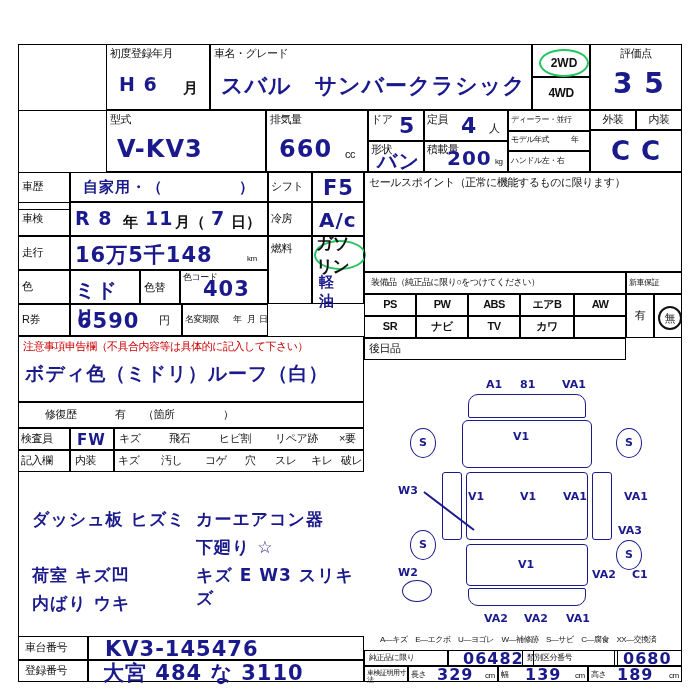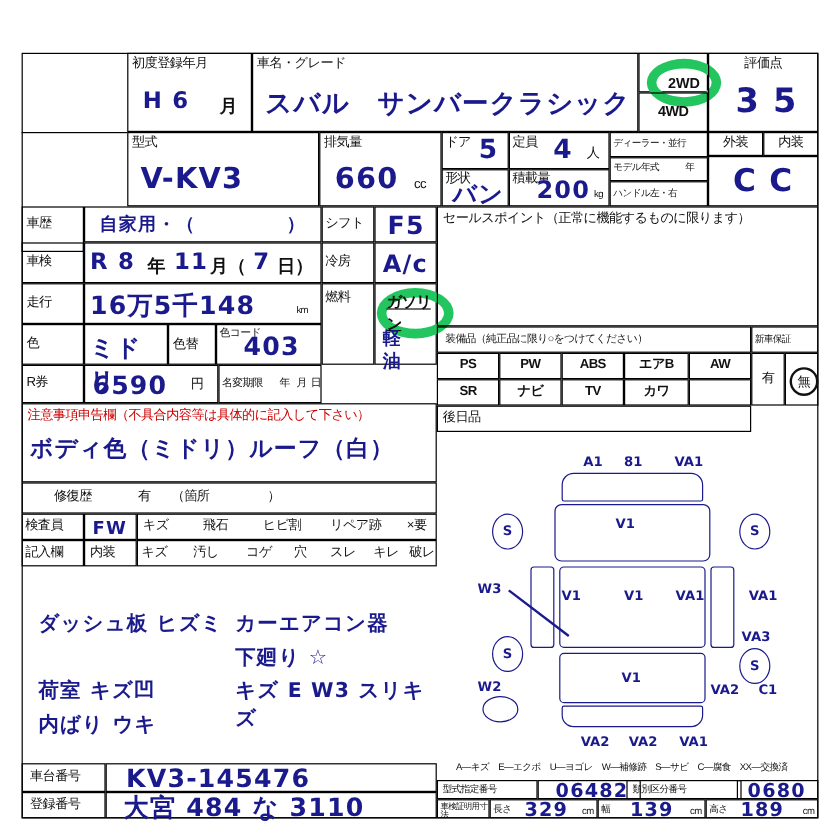--- a/index.html
+++ b/index.html
@@ -28,21 +28,21 @@
     font-family:"DejaVu Sans", sans-serif;
     color:#111;
     font-size:19px;
     font-weight:bold;
   }
   .hs{font-size:15px;}
   .hxs{font-size:12px;}
   .ctr{display:flex;align-items:center;justify-content:center;}
   .redtxt{color:#cc0000;}
   .circ{
-    border:8px solid #22c55e;border-radius:50%;
+    border:2px solid #22c55e;border-radius:50%;
     display:flex;align-items:center;justify-content:center;
   }
   .circb{
     border:2px solid #111;border-radius:50%;
     display:flex;align-items:center;justify-content:center;
   }
   .diagbox{position:absolute;box-sizing:border-box;border:1.5px solid #1a1a8c;border-radius:3px;}
   .dlabel{position:absolute;font-family:"DejaVu Sans",sans-serif;color:#1a1a8c;font-size:11px;font-weight:bold;}
   .oval{position:absolute;box-sizing:border-box;border:1.5px solid #1a1a8c;border-radius:50%;}
 </style>
@@ -197,21 +197,21 @@
     <div class="lbl" style="position:absolute;left:2px;top:10px;">冷房</div>
   </div>
   <div class="b" style="left:312px;top:202px;width:52px;height:34px;">
     <div class="hand" style="position:absolute;left:6px;top:5px;font-size:20px;">A/c</div>
   </div>
 
   <div class="b" style="left:268px;top:236px;width:44px;height:68px;">
     <div class="lbl" style="position:absolute;left:2px;top:6px;">燃料</div>
   </div>
   <div class="b" style="left:312px;top:236px;width:52px;height:68px;">
-    <div class="circ" style="position:absolute;left:1px;top:3px;width:48px;height:26px;font-size:13px;font-weight:bold;letter-spacing:-1px;text-decoration:underline;">ガソリン</div>
+    <div class="circ" style="position:absolute;left:1px;top:3px;width:48px;height:26px;font-size:17px;font-weight:bold;letter-spacing:-1px;">ガソリン</div>
     <div class="hand hs" style="position:absolute;left:6px;top:36px;">軽　油</div>
   </div>
 
   <div class="b" style="left:364px;top:172px;width:318px;height:100px;">
     <div class="lbl" style="position:absolute;left:4px;top:4px;">セールスポイント（正常に機能するものに限ります）</div>
   </div>
 
   <div class="b" style="left:364px;top:272px;width:262px;height:22px;">
     <div class="lbl9" style="position:absolute;left:6px;top:5px;">装備品（純正品に限り○をつけてください）</div>
   </div>
@@ -368,21 +368,21 @@
     <div class="hand" style="position:absolute;left:16px;top:0px;font-size:21px;">KV3-145476</div>
   </div>
   <div class="b" style="left:18px;top:660px;width:70px;height:22px;">
     <div class="lbl" style="position:absolute;left:6px;top:4px;">登録番号</div>
   </div>
   <div class="b" style="left:88px;top:660px;width:276px;height:22px;">
     <div class="hand" style="position:absolute;left:14px;top:-2px;font-size:21px;">大宮 484 な 3110</div>
   </div>
 
   <div class="b" style="left:364px;top:650px;width:84px;height:16px;">
-    <div class="lbl8" style="position:absolute;left:4px;top:3px;">型式指定番号</div>
+    <div class="lbl8" style="position:absolute;left:4px;top:3px;">純正品に限り</div>
   </div>
   <div class="b" style="left:448px;top:650px;width:86px;height:16px;">
     <div class="hand hxs" style="position:absolute;left:14px;top:-2px;font-size:16px;">06482</div>
   </div>
   <div class="b" style="left:522px;top:650px;width:96px;height:16px;text-align:center;">
     <div class="lbl8" style="position:absolute;left:4px;top:3px;">類別区分番号</div>
   </div>
   <div class="b" style="left:614px;top:650px;width:68px;height:16px;">
     <div class="hand hxs" style="position:absolute;left:8px;top:-2px;font-size:16px;">0680</div>
   </div>

